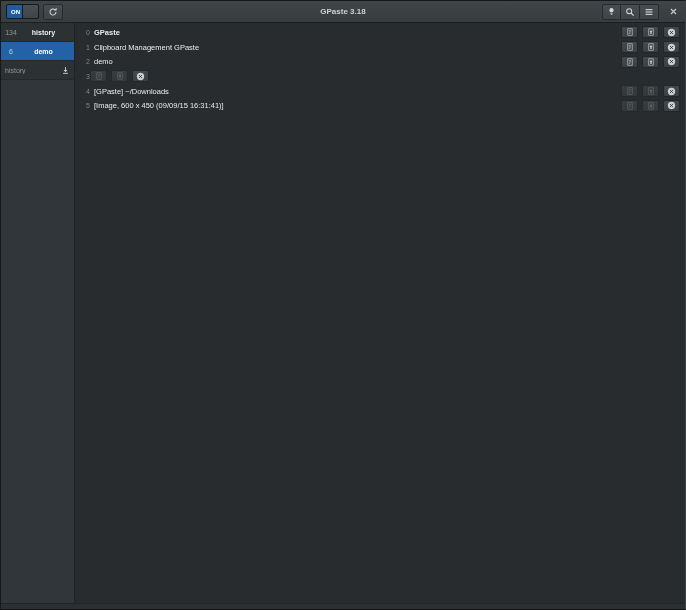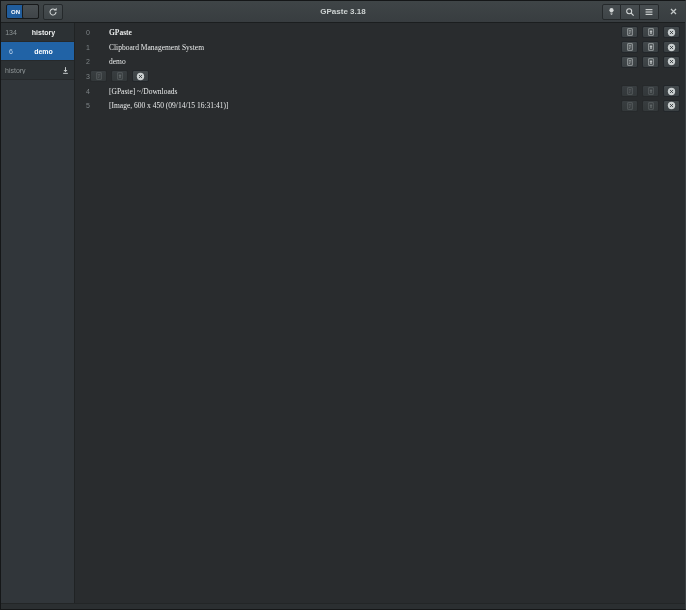--- a/index.html
+++ b/index.html
@@ -78,21 +78,21 @@
   .enter-btn{
     background:none;border:none;color:#c9cecf;padding:0;margin-left:2px;
     display:inline-flex;align-items:center;cursor:pointer;
   }
   
   .main{flex:1;padding-top:2px;background:#292c2e;}
   .list-row{
     height:14.7px;display:flex;align-items:center;padding-left:6px;cursor:pointer;
   }
   .idx{width:9px;text-align:right;font-size:7px;color:#7e8487;flex:0 0 9px;}
-  .txt{margin-left:19px;font-size:7.5px;color:#e8eaea;white-space:nowrap;overflow:hidden;flex:1;font-family:Liberation Serif, serif;}
+  .txt{margin-left:4px;font-size:7.5px;color:#e8eaea;white-space:nowrap;overflow:hidden;flex:1;}
   .txt.bold{font-weight:bold;}
   .row-actions{display:flex;align-items:center;gap:4px;padding-right:5px;}
   .row-btn{
     width:17px;height:12px;padding:0;
     background:linear-gradient(180deg,#43494c,#3a4043);
     border:1px solid #22262a;border-radius:2px;color:#c9cecf;
     display:inline-flex;align-items:center;justify-content:center;cursor:pointer;
   }
   .row-btn.disabled{
     background:linear-gradient(180deg,#383d40,#33383a);
@@ -221,21 +221,21 @@
             <circle cx="8" cy="8" r="6.5" fill="currentColor"></circle>
             <path d="M5.6 5.6l4.8 4.8M10.4 5.6l-4.8 4.8" stroke="#2c3134" stroke-width="1.7"></path>
           </svg>
         </span>
       </button>
     </span>
   </div>
 
   <div class="list-row">
     <span class="idx">1</span>
-    <span class="txt">Clipboard Management System</span>
+    <span class="txt">Clipboard Management GPaste</span>
     <span class="row-actions">
       <button class="row-btn">
         <span>
           <svg viewBox="0 0 16 16" width="8" height="10">
             <rect x="3.6" y="1.6" width="8.8" height="12.8" fill="none" stroke="currentColor" stroke-width="1.3"></rect>
             <line x1="5.6" y1="5.2" x2="10.4" y2="5.2" stroke="currentColor" stroke-width="1.2"></line>
             <line x1="5.6" y1="8" x2="10.4" y2="8" stroke="currentColor" stroke-width="1.2"></line>
             <line x1="5.6" y1="10.8" x2="8.6" y2="10.8" stroke="currentColor" stroke-width="1.2"></line>
           </svg>
         </span>
@@ -352,21 +352,21 @@
             <circle cx="8" cy="8" r="6.5" fill="currentColor"></circle>
             <path d="M5.6 5.6l4.8 4.8M10.4 5.6l-4.8 4.8" stroke="#2c3134" stroke-width="1.7"></path>
           </svg>
         </span>
       </button>
     </span>
   </div>
 
   <div class="list-row">
     <span class="idx">5</span>
-    <span class="txt">[Image, 600 x 450 (09/14/15 16:31:41)]</span>
+    <span class="txt">[Image, 600 x 450 (09/09/15 16:31:41)]</span>
     <span class="row-actions">
       <button class="row-btn disabled">
         <span>
           <svg viewBox="0 0 16 16" width="8" height="10">
             <rect x="3.6" y="1.6" width="8.8" height="12.8" fill="none" stroke="currentColor" stroke-width="1.3"></rect>
             <line x1="5.6" y1="5.2" x2="10.4" y2="5.2" stroke="currentColor" stroke-width="1.2"></line>
             <line x1="5.6" y1="8" x2="10.4" y2="8" stroke="currentColor" stroke-width="1.2"></line>
             <line x1="5.6" y1="10.8" x2="8.6" y2="10.8" stroke="currentColor" stroke-width="1.2"></line>
           </svg>
         </span>

